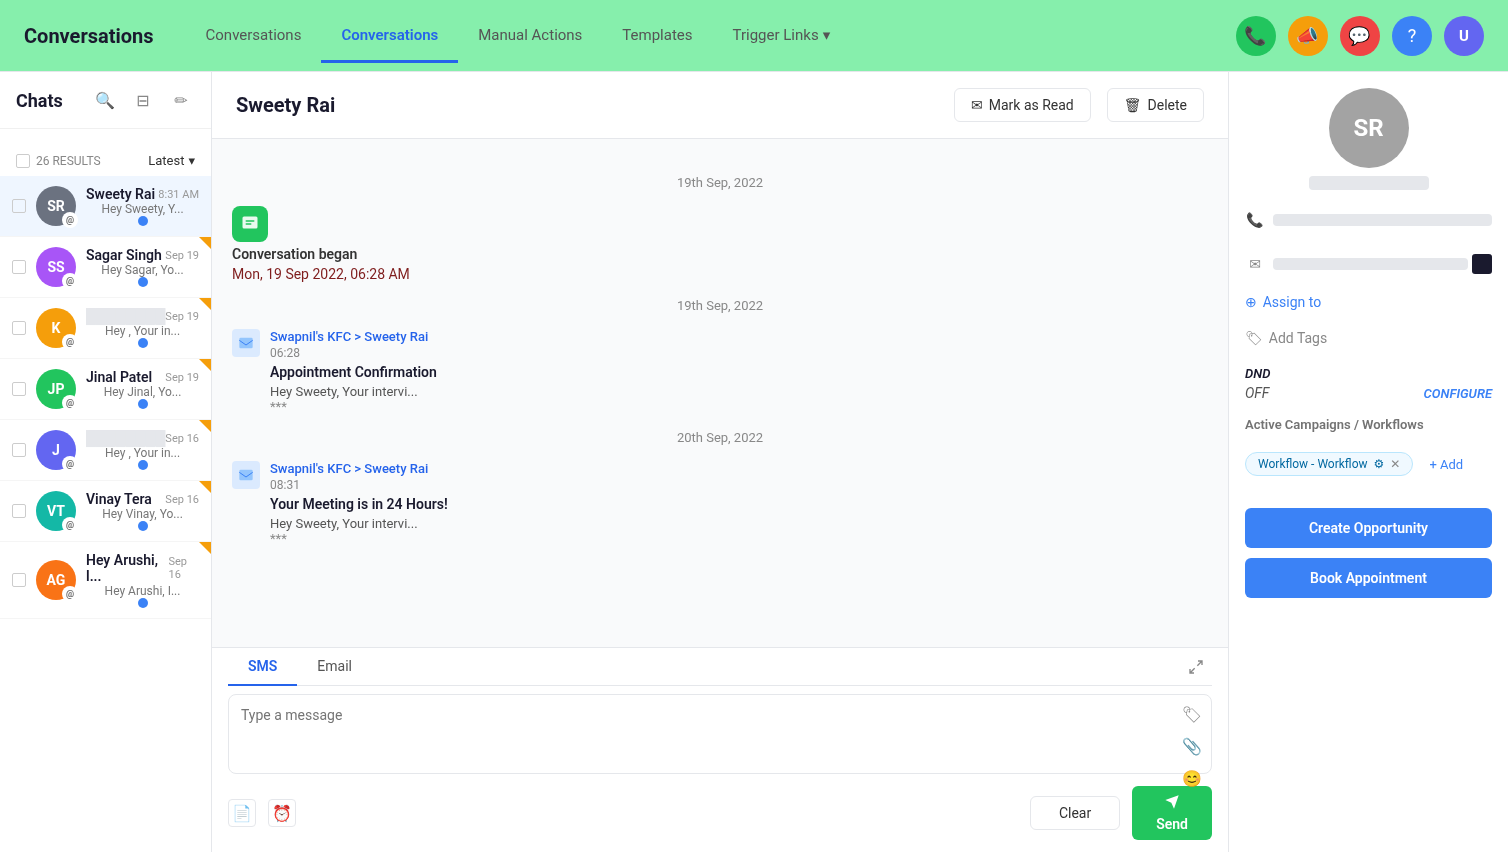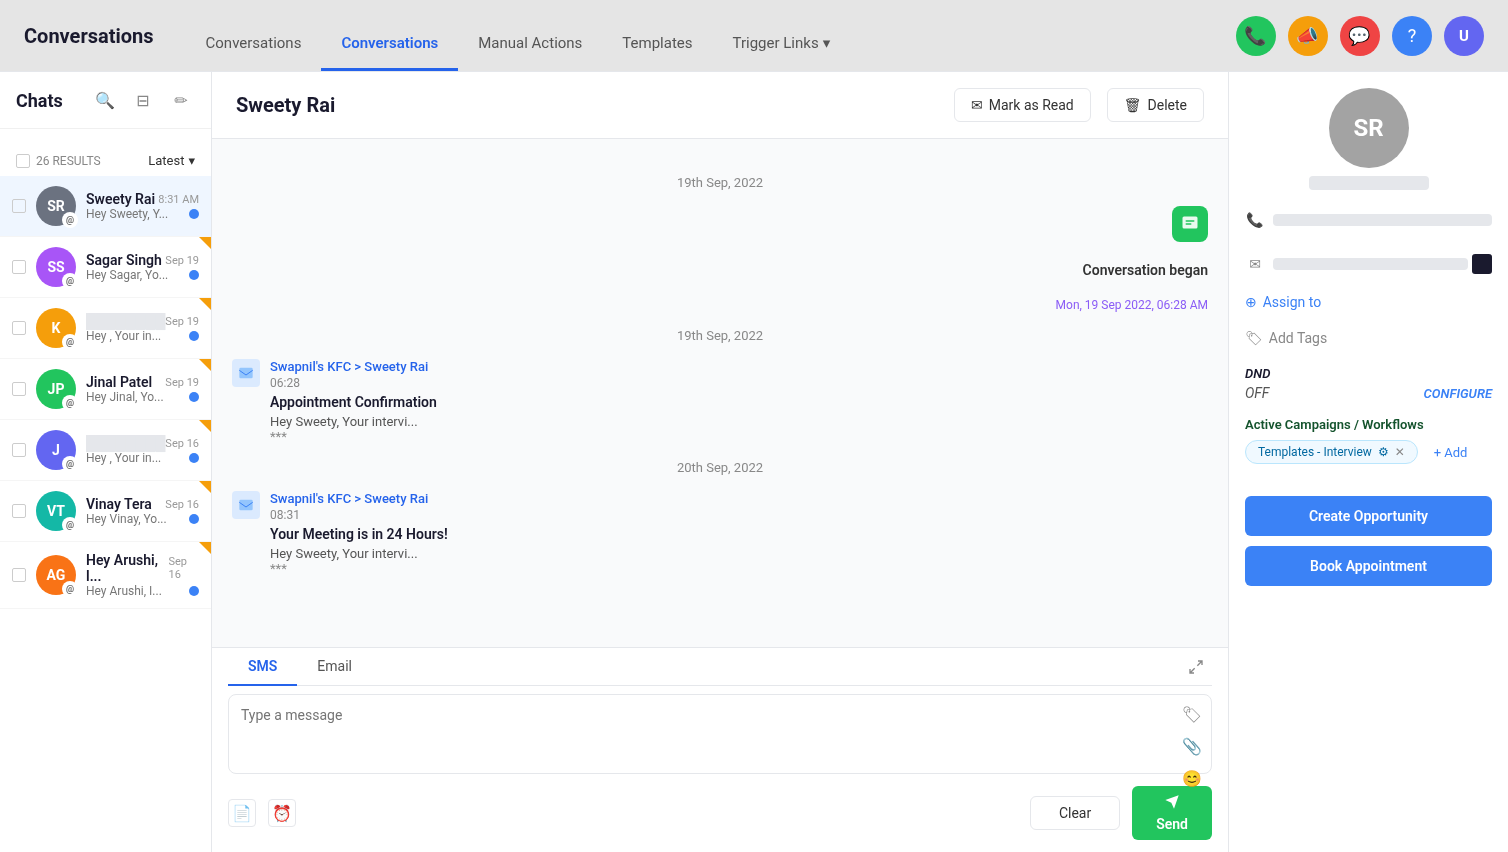--- a/index.html
+++ b/index.html
@@ -1,21 +1,21 @@
 <!DOCTYPE html>
 <html><head>
   <meta charset="utf-8">
   <style>
     * { box-sizing: border-box; margin: 0; padding: 0; font-family: -apple-system, BlinkMacSystemFont, 'Segoe UI', Roboto, sans-serif; }
     body { width: 1508px; height: 852px; overflow: hidden; background: #f5f6fa; display: flex; flex-direction: column; }
 
     
     .top-nav {
-      display: flex; align-items: center; height: 72px; background: #e5e5e5;
-      border-bottom: 1px solid #e5e7eb; padding: 0 24px; position: relative; z-index: 10;
+      display: flex; align-items: center; height: 72px; background: #86efac;
+      border-bottom: 1px solid #e5e7eb; padding: 8px 24px; position: relative; z-index: 10;
     }
     .top-nav-brand { font-size: 20px; font-weight: 700; color: #1a1a2e; margin-right: 32px; white-space: nowrap; }
     .top-nav-tabs { display: flex; gap: 0; height: 100%; align-items: flex-end; }
     .top-nav-tab {
       padding: 0 20px 16px; font-size: 15px; color: #555; cursor: pointer;
       border-bottom: 3px solid transparent; white-space: nowrap;
     }
     .top-nav-tab.active { color: #2563eb; border-bottom: 3px solid #2563eb; font-weight: 600; }
     .trigger-links-tab { display: flex; align-items: center; gap: 4px; }
     .top-nav-right { margin-left: auto; display: flex; align-items: center; gap: 12px; }
@@ -59,21 +59,21 @@
       position: absolute; bottom: -2px; right: -2px; width: 16px; height: 16px;
       border-radius: 50%; background: #fff; display: flex; align-items: center; justify-content: center;
     }
     .chat-avatar-badge::after {
       content: '@'; font-size: 9px; color: #666;
     }
     .chat-info { flex: 1; min-width: 0; }
     .chat-name-row { display: flex; justify-content: space-between; align-items: center; }
     .chat-name { font-size: 14px; font-weight: 600; color: #1a1a2e; }
     .chat-time { font-size: 11px; color: #999; }
-    .chat-preview { font-size: 12px; color: #777; white-space: nowrap; overflow: hidden; text-overflow: ellipsis; display: flex; align-items: center; justify-content: space-between; }
+    .chat-preview { font-size: 12px; color: #777; white-space: nowrap; overflow: hidden; text-overflow: ellipsis; display: flex; align-items: center; justify-content: space-between; flex-direction: column; }
     .chat-unread-dot { width: 10px; height: 10px; border-radius: 50%; background: #3b82f6; flex-shrink: 0; }
     .orange-triangle {
       position: absolute; right: 0; top: 0;
       width: 0; height: 0;
       border-left: 12px solid transparent;
       border-top: 12px solid #f59e0b;
     }
 
     
     .chat-area { flex: 1; display: flex; flex-direction: column; background: #f9fafb; overflow: hidden; }
@@ -89,24 +89,24 @@
       font-size: 14px; color: #333; cursor: pointer;
     }
     .delete-btn {
       display: flex; align-items: center; gap: 6px; padding: 8px 16px;
       border: 1px solid #e5e7eb; border-radius: 6px; background: #fff;
       font-size: 14px; color: #333; cursor: pointer;
     }
 
     .chat-messages { flex: 1; overflow-y: auto; padding: 20px; }
     .date-divider { text-align: center; margin: 16px 0; color: #888; font-size: 13px; }
-    .conversation-began { display: flex; flex-direction: column; align-items: flex-end; gap: 20px; margin: 16px 0; }
+    .conversation-began { display: flex; flex-direction: column; align-items: flex-start; gap: 4px; margin: 16px 0; }
     .convo-began-icon { width: 36px; height: 36px; background: #22c55e; border-radius: 8px; display: flex; align-items: center; justify-content: center; }
     .convo-began-text { font-size: 14px; font-weight: 600; color: #333; }
-    .convo-began-time { font-size: 12px; color: #8b5cf6; }
+    .convo-began-time { font-size: 14px; color: #7f1d1d; }
 
     .message-block { margin: 12px 0; }
     .message-from { font-size: 13px; color: #888; margin-bottom: 2px; }
     .message-from span { color: #2563eb; font-weight: 500; }
     .message-time-row { display: flex; align-items: flex-end; gap: 8px; margin-bottom: 4px; }
     .message-time { font-size: 12px; color: #888; }
     .message-subject { font-size: 14px; font-weight: 600; color: #1a1a2e; }
     .message-preview { font-size: 13px; color: #555; margin-top: 4px; }
     .message-ellipsis { color: #888; font-size: 13px; }
     .msg-icon { width: 28px; height: 28px; background: #dbeafe; border-radius: 4px; display: flex; align-items: center; justify-content: center; flex-shrink: 0; }
@@ -146,21 +146,21 @@
     }
     .contact-name-blurred { height: 14px; background: #e5e7eb; border-radius: 4px; width: 120px; margin: 8px auto 0; }
     .info-row { display: flex; align-items: center; gap: 8px; padding: 4px 0; }
     .info-icon { width: 20px; height: 20px; display: flex; align-items: center; justify-content: center; color: #888; font-size: 14px; }
     .info-value-blurred { height: 12px; background: #e5e7eb; border-radius: 4px; flex: 1; }
     .assign-to { display: flex; align-items: center; gap: 6px; color: #3b82f6; font-size: 14px; cursor: pointer; }
     .section-label { font-size: 13px; font-weight: 600; color: #1a1a2e; }
     .dnd-row { display: flex; align-items: center; justify-content: space-between; font-style: italic; }
     .dnd-off { font-size: 14px; color: #555; }
     .configure-btn { font-size: 13px; color: #3b82f6; font-weight: 600; cursor: pointer; }
-    .campaigns-label { font-size: 13px; font-weight: 600; color: #14532d; margin-bottom: 8px; }
+    .campaigns-label { font-size: 13px; font-weight: 600; color: #737373; margin-bottom: 20px; }
     .workflow-tag {
       display: inline-flex; align-items: center; gap: 6px; background: #f0f9ff;
       border: 1px solid #bae6fd; border-radius: 16px; padding: 4px 12px; font-size: 12px; color: #0369a1;
     }
     .workflow-x { cursor: pointer; color: #888; font-size: 12px; }
     .add-tag { display: inline-flex; align-items: center; gap: 4px; color: #3b82f6; font-size: 13px; cursor: pointer; margin-left: 8px; }
     .add-tags-row { display: flex; align-items: center; gap: 6px; padding: 4px 0; }
     .add-tags-icon { color: #888; font-size: 14px; }
     .add-tags-text { color: #888; font-size: 14px; }
 
@@ -516,21 +516,21 @@
       <div class="dnd-row" style="margin-top:4px">
         <span class="dnd-off">OFF</span>
         <span class="configure-btn">CONFIGURE</span>
       </div>
     </div>
 
     <div>
       <div class="campaigns-label">Active Campaigns / Workflows</div>
       <div style="display:flex;align-items:center;flex-wrap:wrap;gap:8px;margin-top:6px">
         <span class="workflow-tag">
-          <span>Templates - Interview</span>
+          <span>Workflow - Workflow</span>
           <span>⚙</span>
           <span class="workflow-x">✕</span>
         </span>
         <span class="add-tag">+ Add</span>
       </div>
     </div>
 
     <div class="right-panel-bottom" style="margin-top:16px">
       <button class="create-opp-btn">Create Opportunity</button>
       <button class="book-appt-btn">Book Appointment</button>

